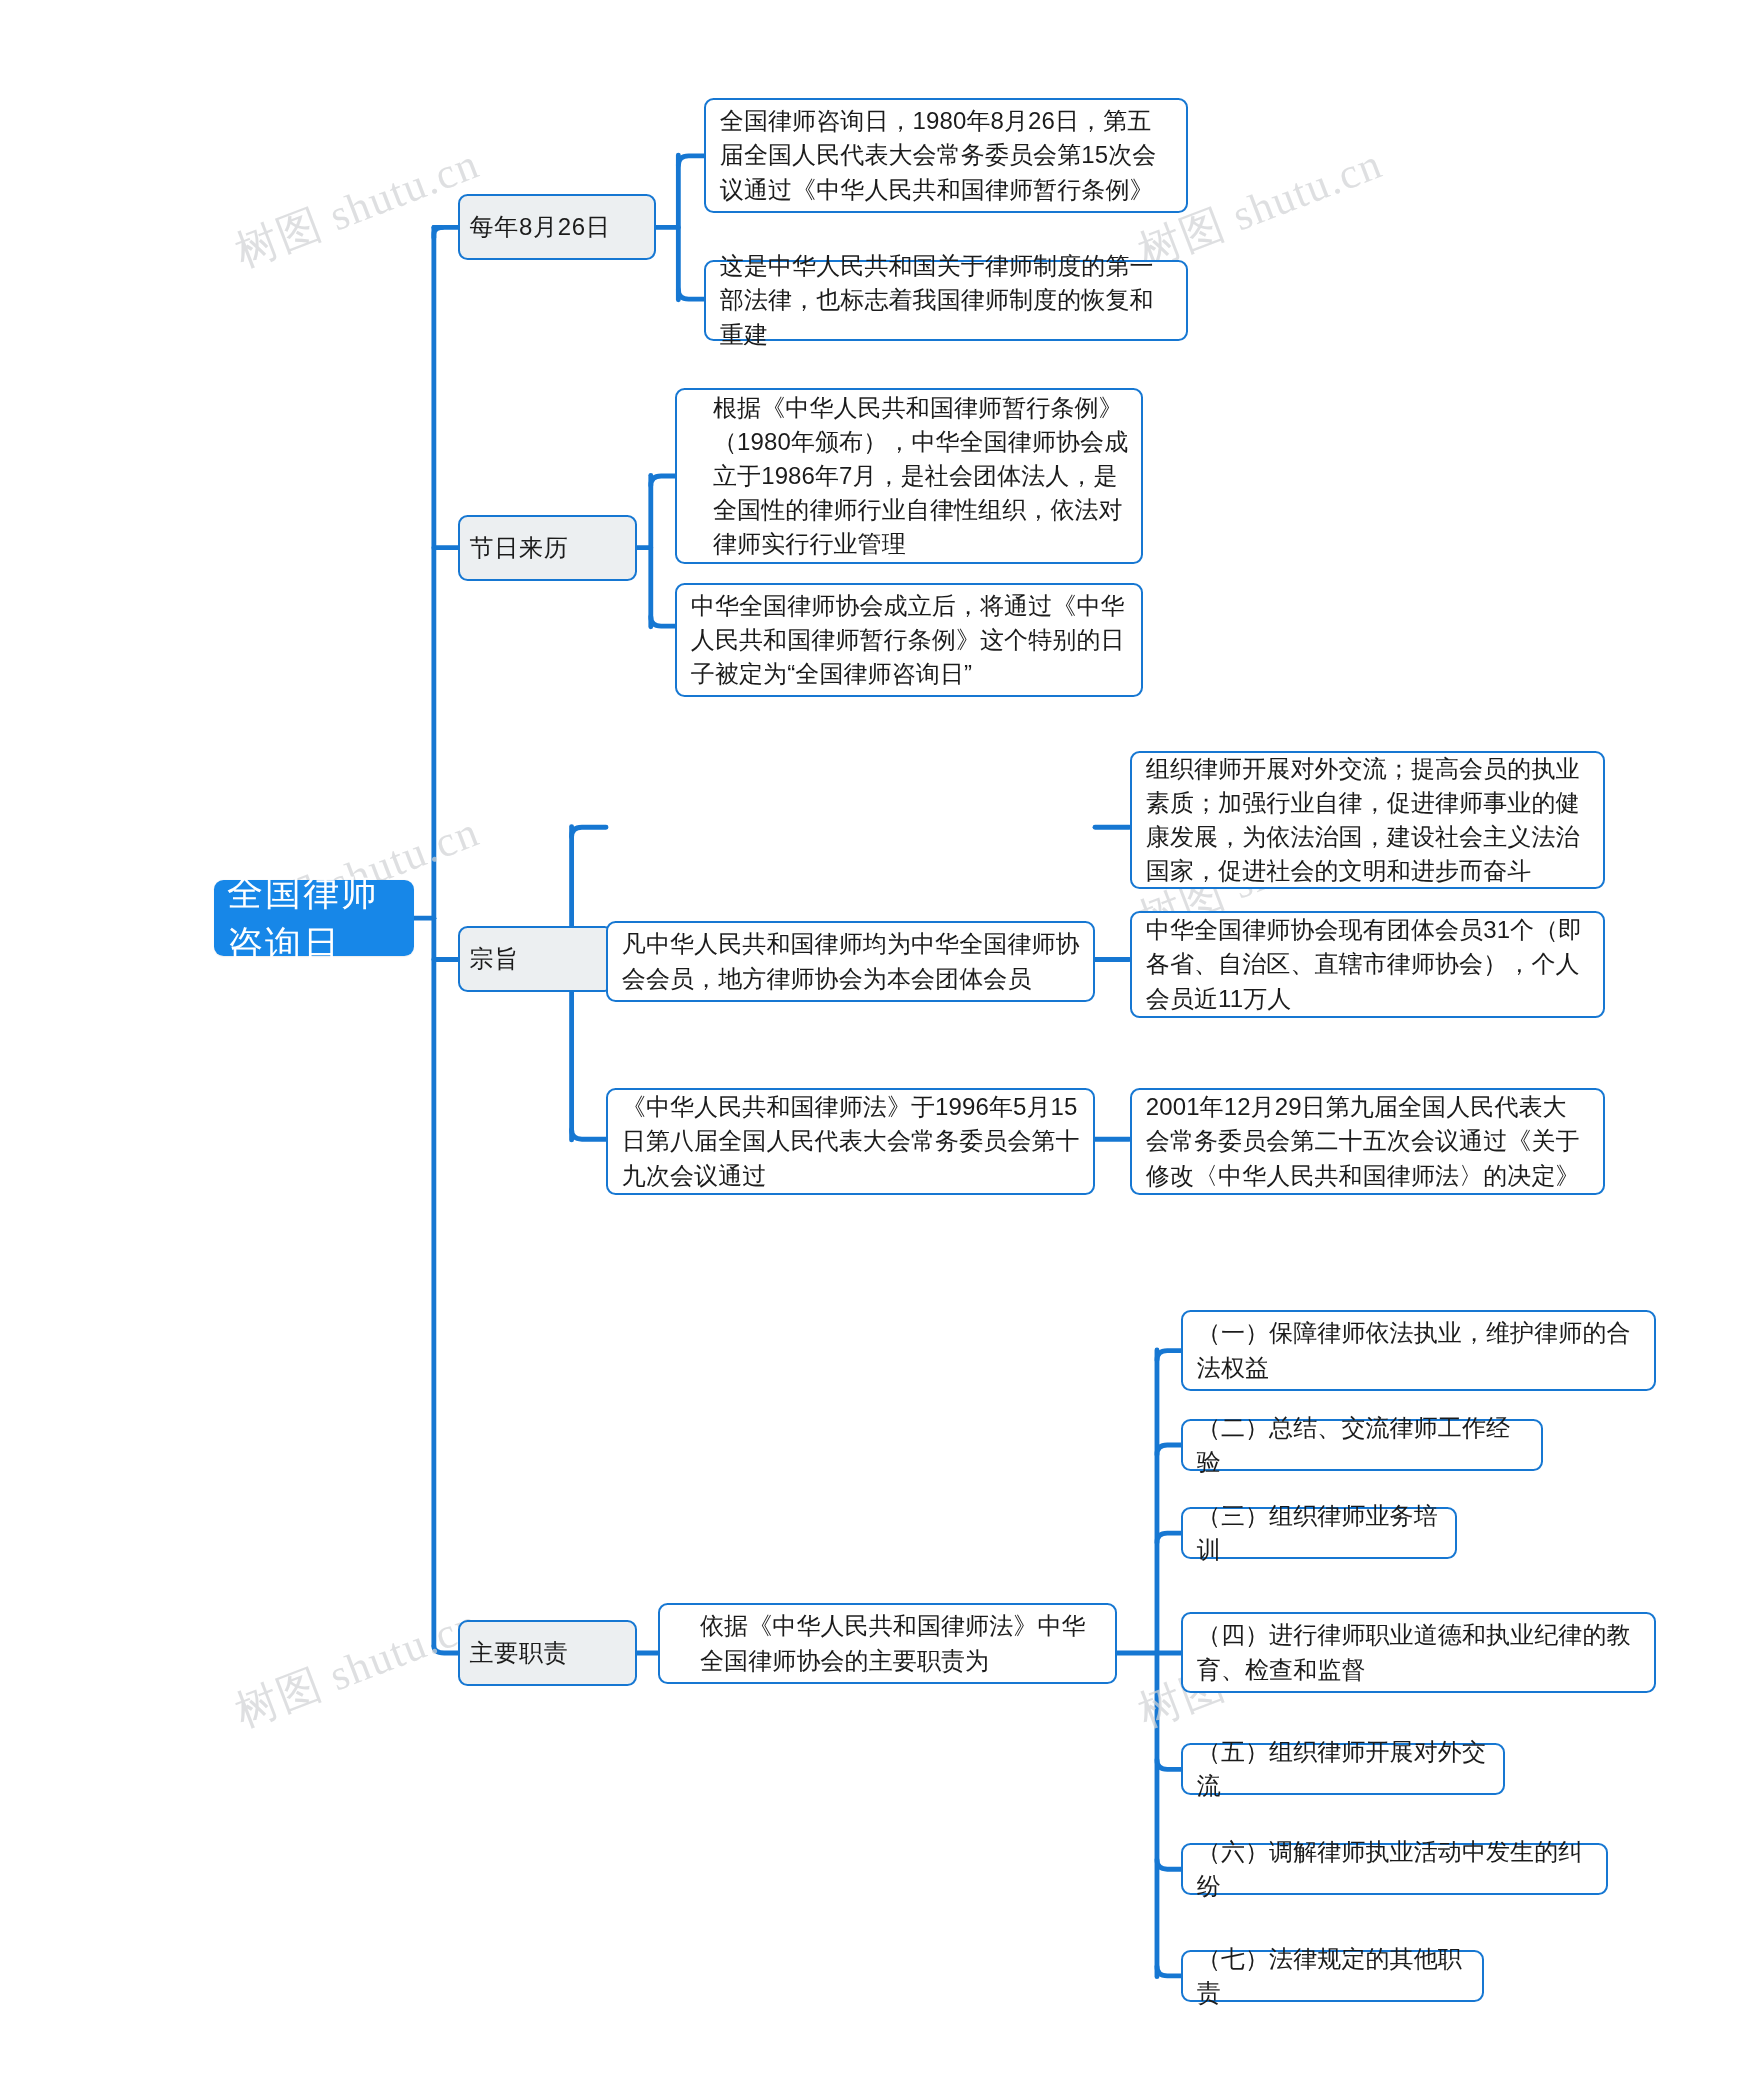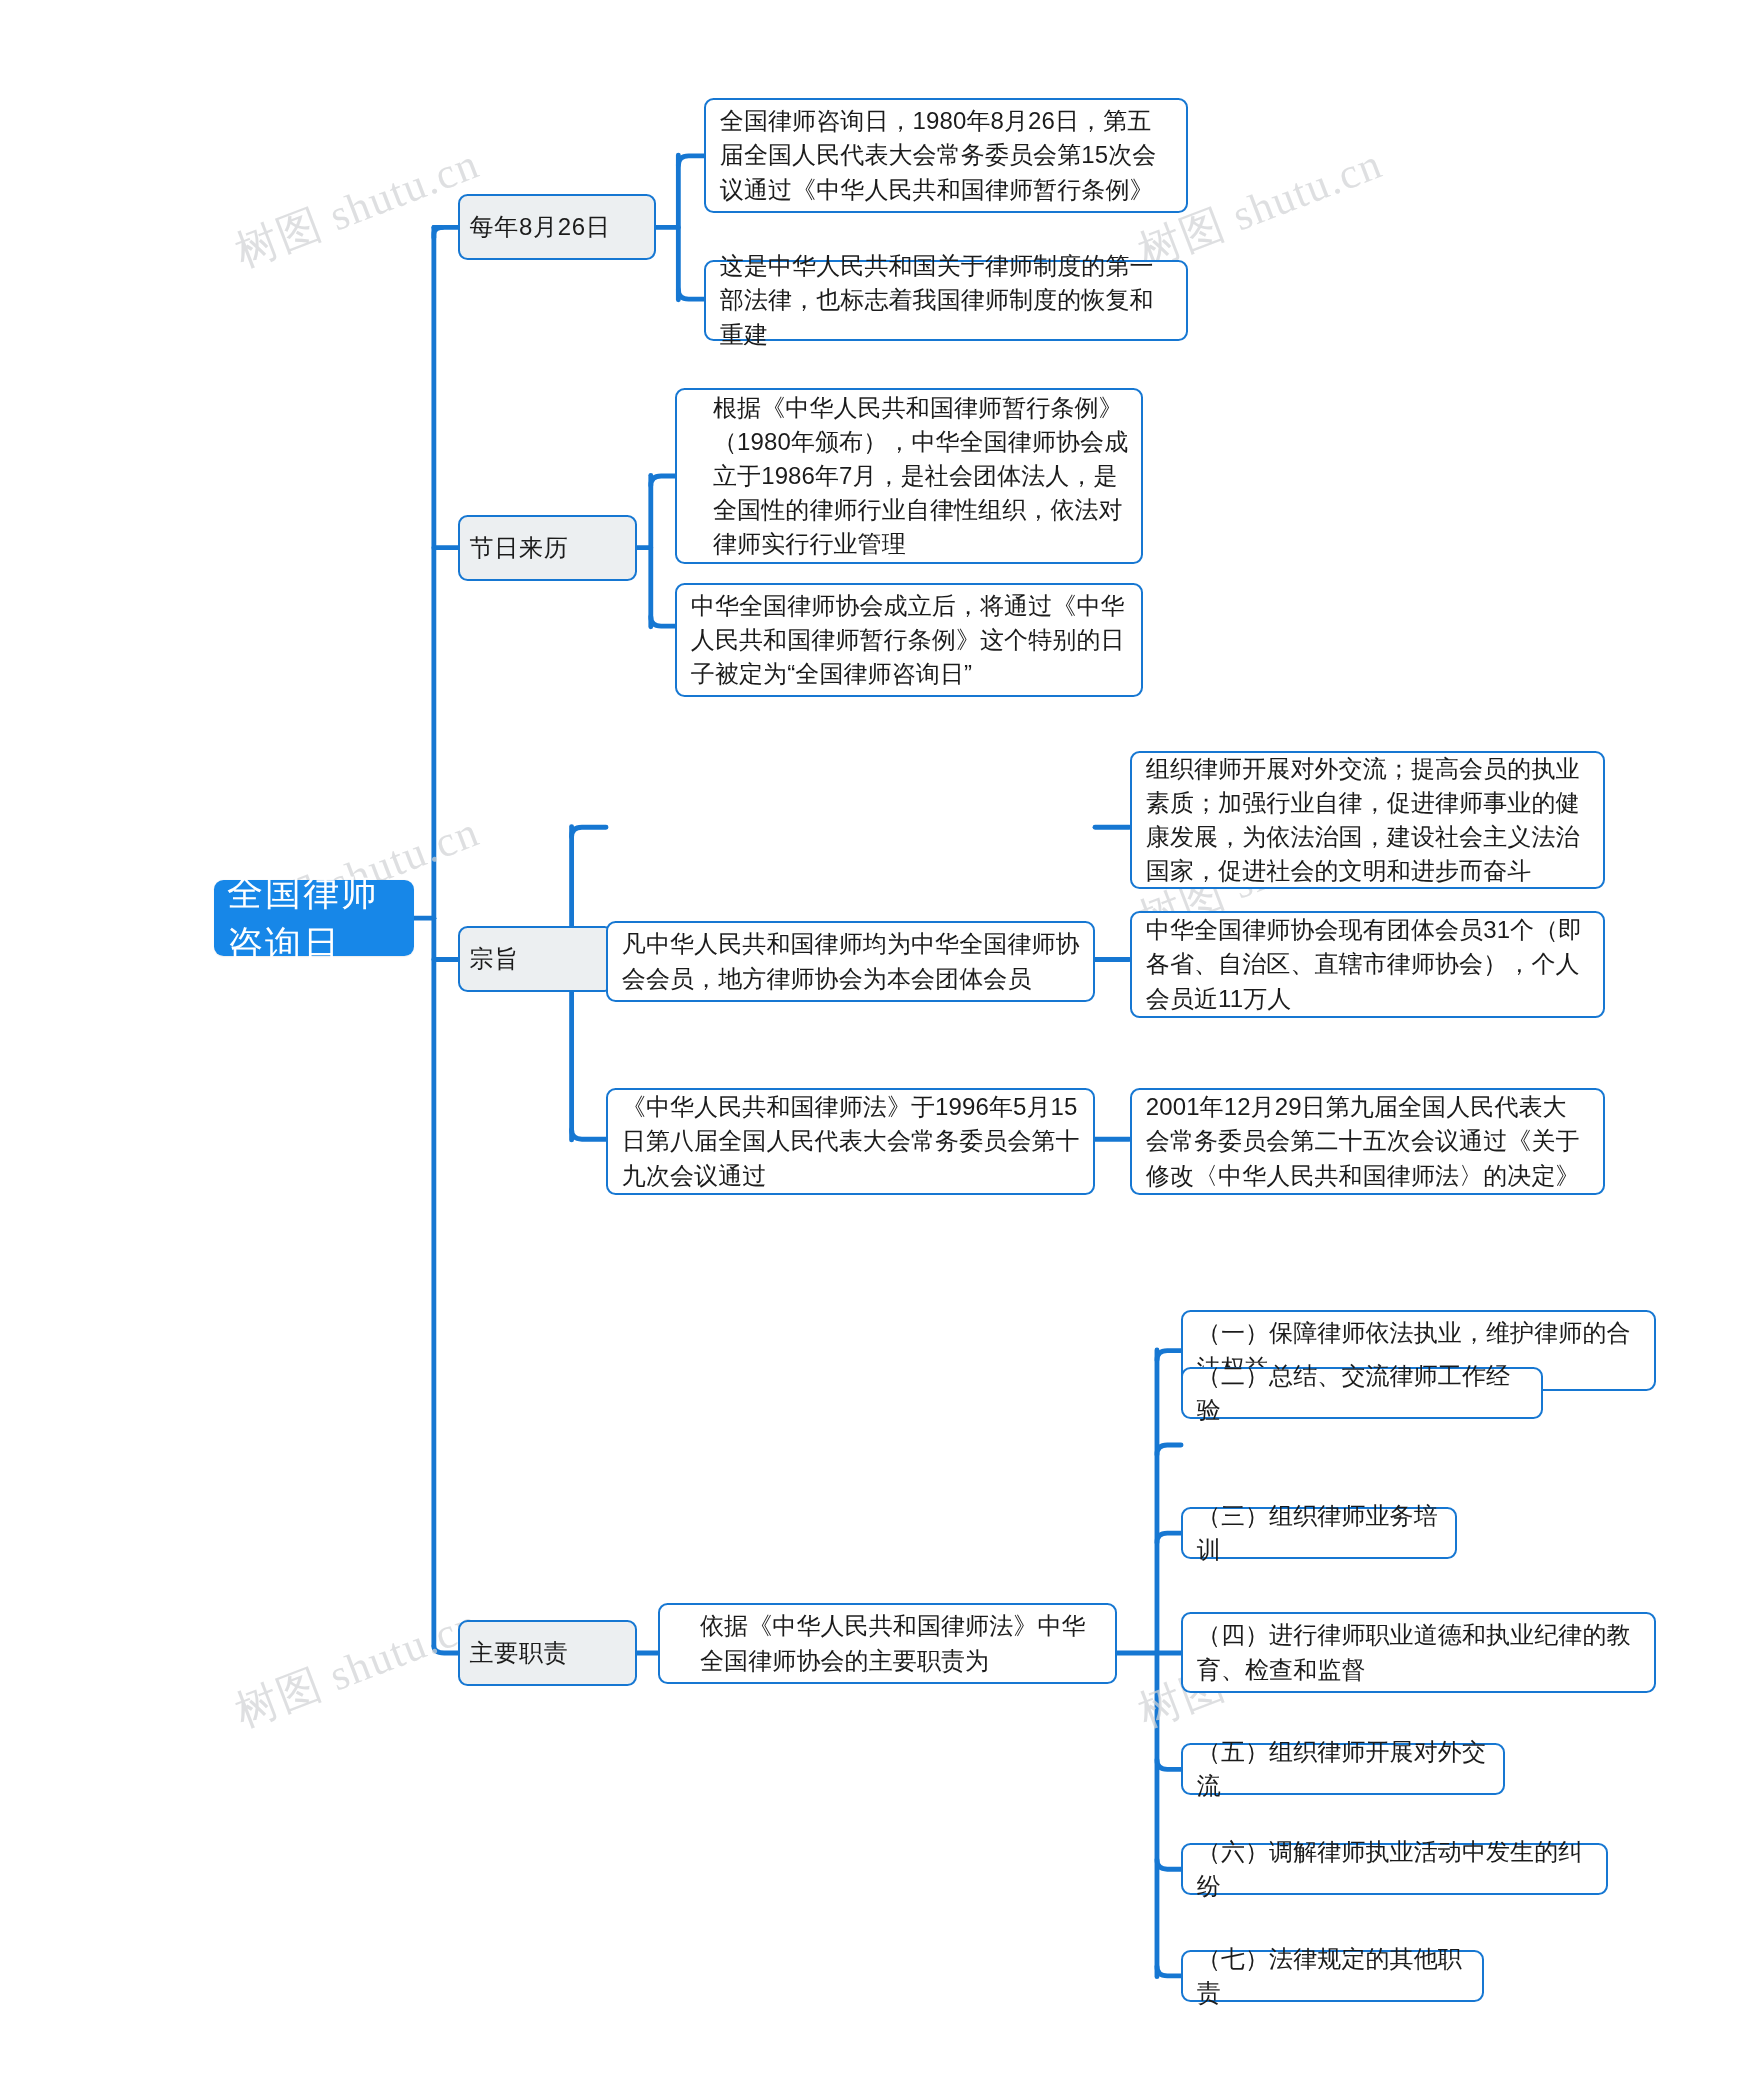--- a/index.html
+++ b/index.html
@@ -192,21 +192,21 @@
   </div>
 
   <div class="node leaf" style="left:658px; top:1603px; width:459px; height:81px;padding-left:40px;">
     <span>依据《中华人民共和国律师法》中华全国律师协会的主要职责为</span>
   </div>
 
   <div class="node leaf" style="left:1181px; top:1310px; width:475px; height:81px;">
     <span>（一）保障律师依法执业，维护律师的合法权益</span>
   </div>
 
-  <div class="node leaf one-line" style="left:1181px; top:1367px; width:362px; height:52px;">
+  <div class="node leaf one-line" style="left:1181px; top:1419px; width:362px; height:52px;">
     <span>（二）总结、交流律师工作经验</span>
   </div>
 
   <div class="node leaf one-line" style="left:1181px; top:1507px; width:276px; height:52px;">
     <span>（三）组织律师业务培训</span>
   </div>
 
   <div class="node leaf" style="left:1181px; top:1612px; width:475px; height:81px;">
     <span>（四）进行律师职业道德和执业纪律的教育、检查和监督</span>
   </div>

